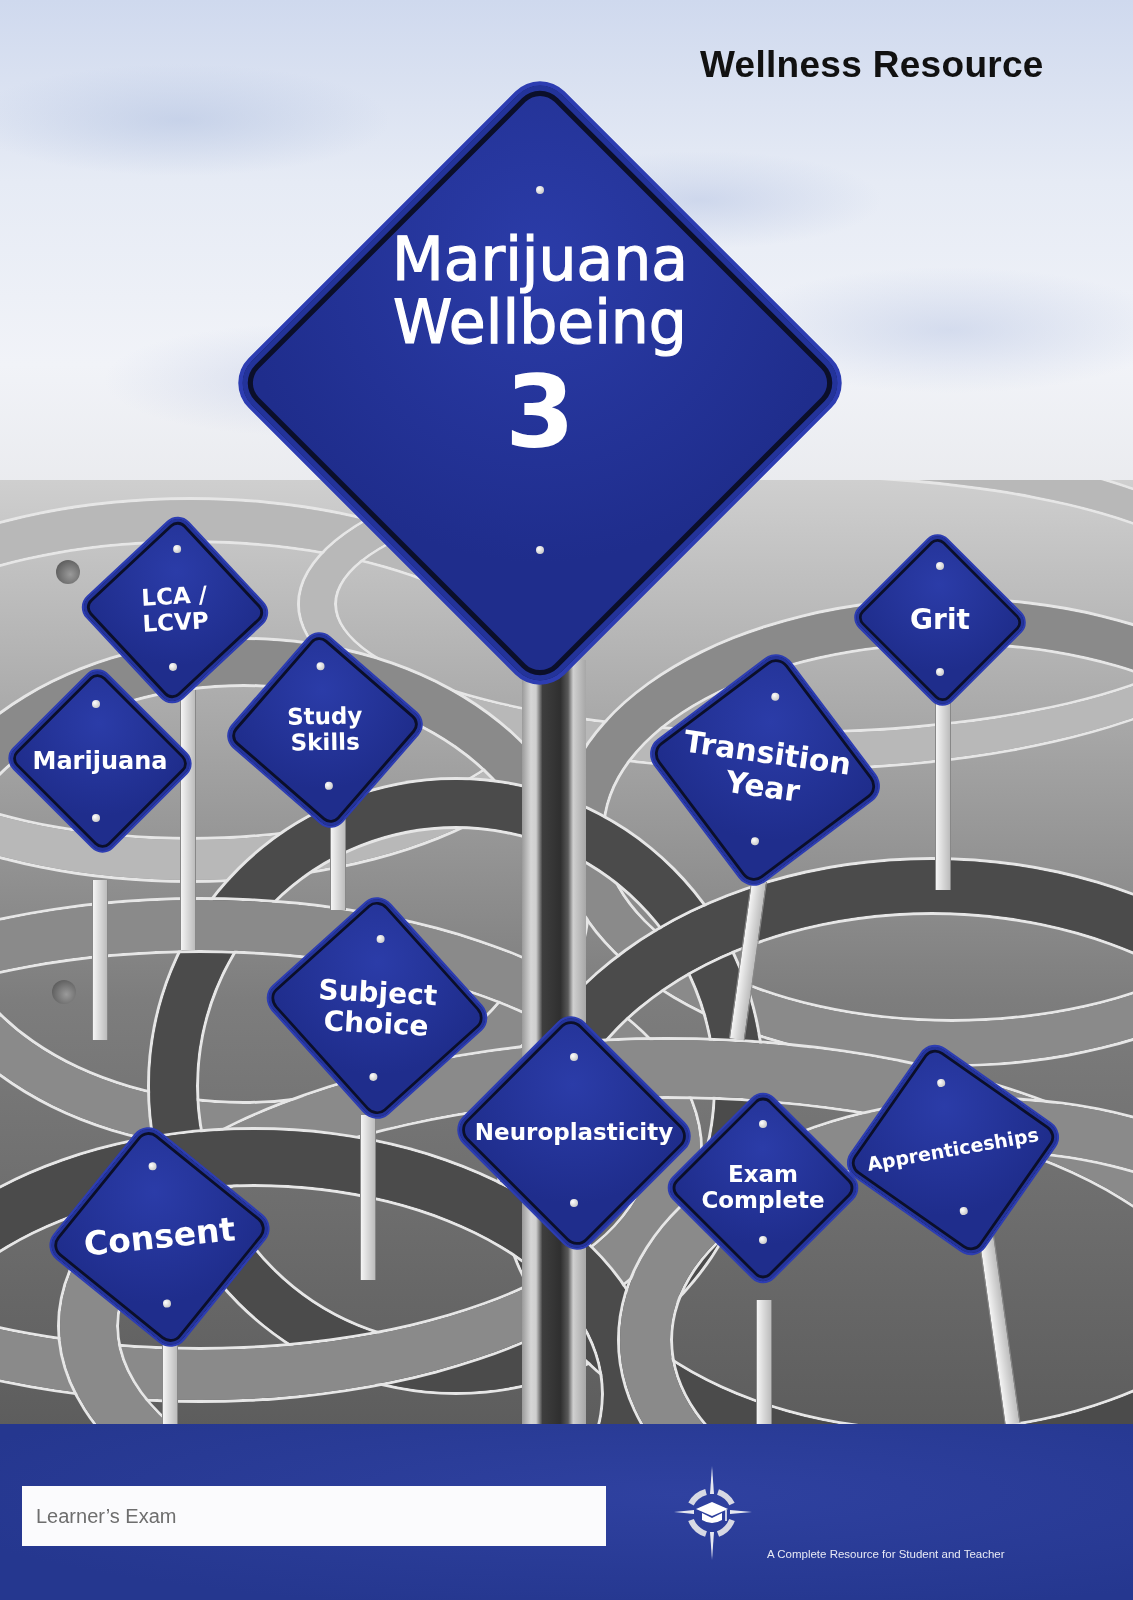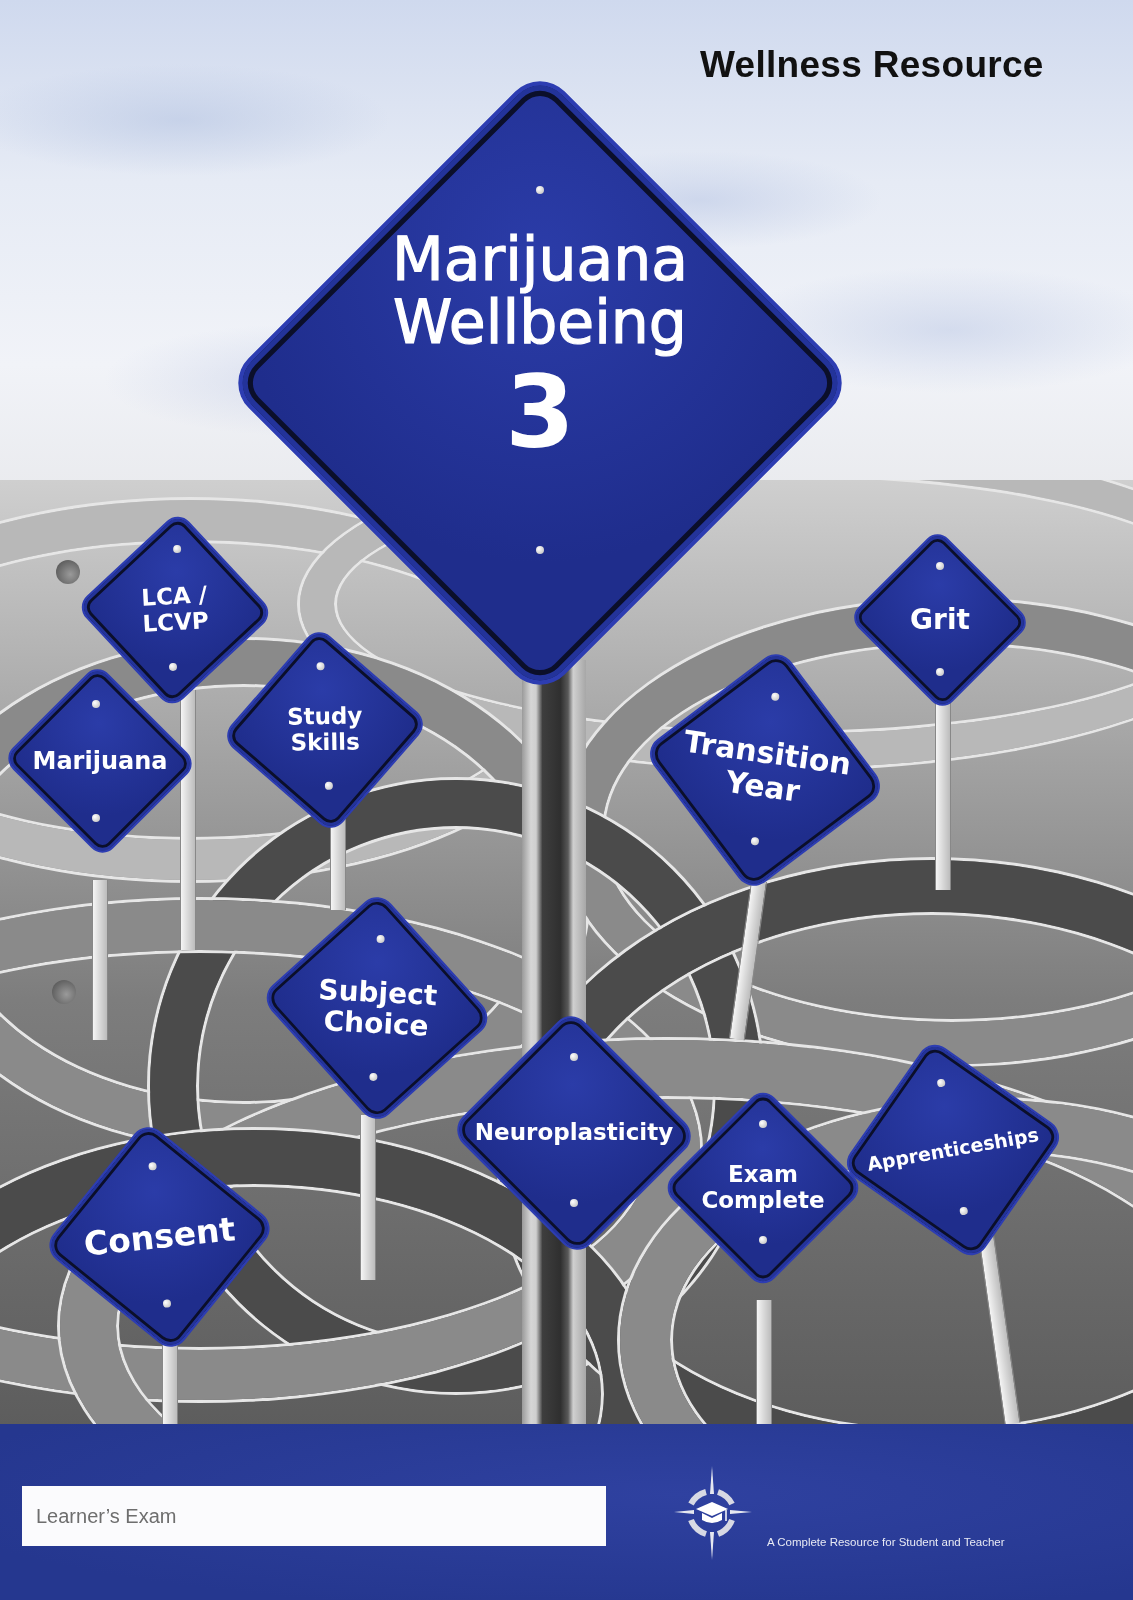--- a/index.html
+++ b/index.html
@@ -76,21 +76,21 @@
     display: flex; align-items: center;
   }
   .brand {
     position: absolute; left: 666px; top: 40px; width: 420px; height: 110px;
   }
   .brand-name {
     position: absolute; left: 100px; top: 40px; color: #f2f3f8; font-size: 27px;
     font-family: "Liberation Sans", sans-serif; letter-spacing: -0.3px;
   }
   .brand-tag {
-    position: absolute; left: 101px; top: 72px; color: #e8eaf4; font-size: 11.5px;
+    position: absolute; left: 101px; top: 84px; color: #e8eaf4; font-size: 11.5px;
     font-family: "Liberation Sans", sans-serif;
   }
   .hole {
     position: absolute; width: 24px; height: 24px; border-radius: 50%;
     background: radial-gradient(circle at 60% 60%, #9a9a9a, #4a4a4a);
   }
 </style>
 </head>
 <body>
 

